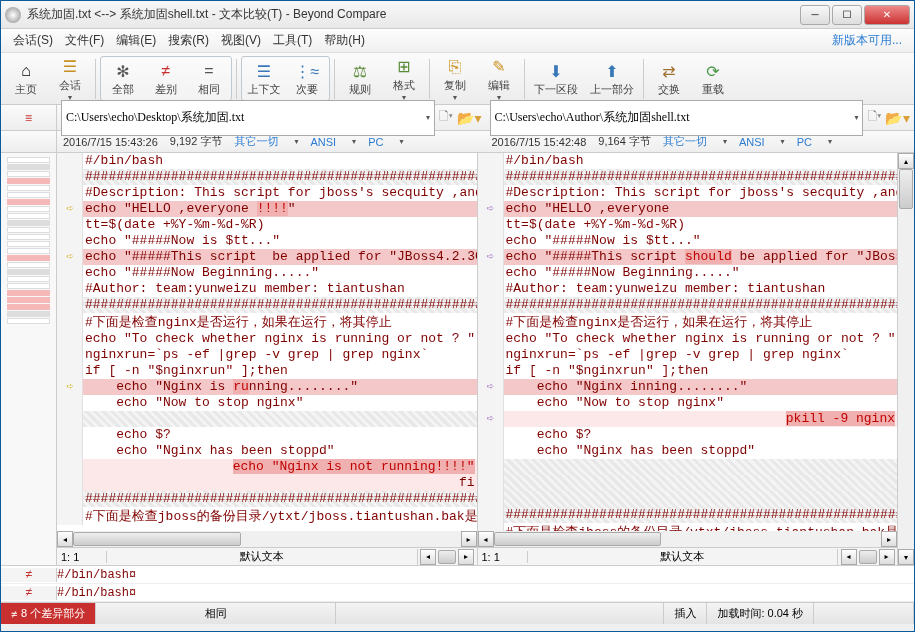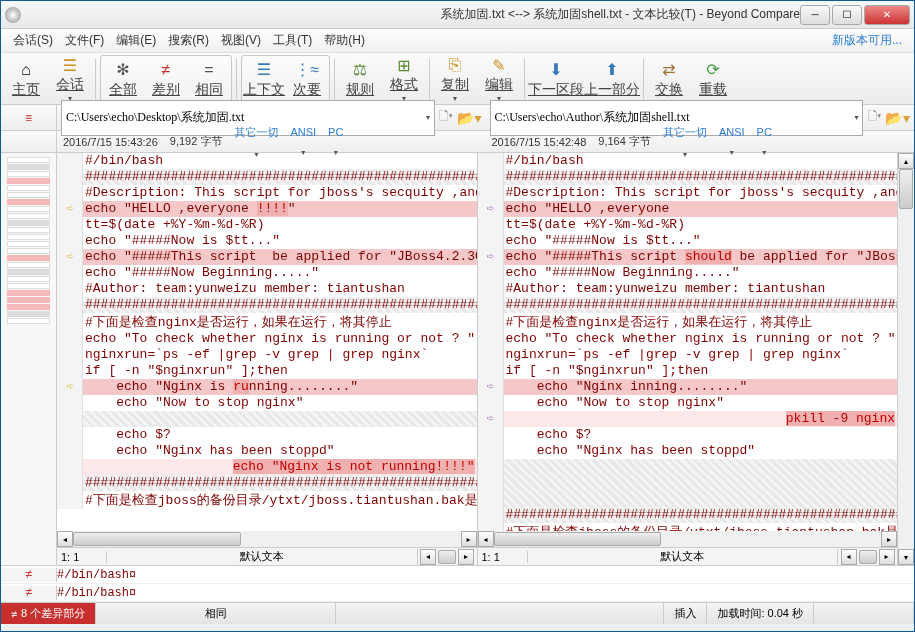--- a/index.html
+++ b/index.html
@@ -1,41 +1,41 @@
 <!DOCTYPE html>
 <html><head>
 <meta charset="utf-8">
 <style>
 * { margin: 0; padding: 0; box-sizing: border-box; }
 body { font-family: "Microsoft YaHei", Tahoma, sans-serif; font-size: 12px; background: #f0f0f0; width: 915px; height: 632px; overflow: hidden; border: 1px solid #0a5a9c; }
 .titlebar { background: linear-gradient(#f8f8f8, #e8e8e8); height: 28px; display: flex; align-items: center; padding: 0 4px; border-bottom: 1px solid #ccc; }
 .titlebar-icon { width: 16px; height: 16px; background: radial-gradient(#fff,#888); border-radius: 50%; margin-right: 6px; }
-.titlebar-text { flex: 1; color: #333; text-align: right; }
+.titlebar-text { flex: 1; color: #333; }
 .win-controls { display: flex; gap: 2px; }
 .win-btn { width: 30px; height: 20px; background: linear-gradient(#f8f8f8,#ddd); border: 1px solid #aaa; border-radius: 3px; display:flex; align-items:center; justify-content:center; font-size:10px; }
 .win-close { background: linear-gradient(#e88,#c33); color:#fff; width:46px; }
 .menubar { background: linear-gradient(#fdfdfd,#f0f0f0); height: 24px; display: flex; align-items: center; padding: 0 6px; border-bottom: 1px solid #ddd; }
 .menu-item { padding: 2px 6px; color: #333; cursor: default; }
 .menu-right { margin-left: auto; color: #2b7cd3; text-align: center; }
 .toolbar { background: linear-gradient(#fbfbfb,#ececec); height: 52px; display: flex; align-items: center; padding: 2px 4px; border-bottom: 1px solid #ccc; gap: 2px; }
 .tool-group { display: flex; align-items: center; border: 1px solid transparent; padding: 1px; gap: 1px; }
 .tool-group.boxed { border: 1px solid #c0c8d0; border-radius: 3px; background: rgba(255,255,255,0.3); }
 .tool-btn { display: flex; flex-direction: column; align-items: center; width: 42px; padding: 2px 1px; cursor: default; }
 .tool-icon { width: 24px; height: 22px; display:flex; align-items:center; justify-content:center; font-size:16px; }
-.tool-label { font-size: 14px; color: #444; white-space: nowrap; text-decoration: underline; }
+.tool-label { font-size: 11px; color: #444; white-space: nowrap; }
 .sep { width: 1px; height: 40px; background: #ccc; margin: 0 2px; }
 .small-arrow { font-size: 8px; color: #555; }
 .paths-row { display: flex; height: 26px; background: linear-gradient(#fafafa,#eee); border-bottom: 1px solid #ccc; }
 .left-gutter { width: 56px; border-right: 1px solid #ccc; display:flex; align-items:center; justify-content:center; }
 .path-cell { flex: 1; display: flex; align-items: center; padding: 0 4px; gap: 4px; }
 .path-input { flex: 1; background: #fff; border: 1px solid #aaa; height: 36px; padding: 0 4px; font-family: Tahoma; font-size: 12px; display:flex; align-items:center; justify-content:space-between; }
 .folder-icon { color: #d8a038; font-size: 14px; }
 .info-row { display: flex; height: 22px; background: linear-gradient(#fafafa,#eee); border-bottom: 1px solid #ccc; font-size: 11px; color: #333; }
 .info-cell { flex: 1; display: flex; align-items: center; padding: 0 6px; gap: 12px; }
-.combo { display:flex; align-items:center; gap:10px; color:#2b7cd3;flex-direction:column; }
+.combo { display:flex; align-items:center; gap:16px; color:#2b7cd3; }
 .main { display: flex; height: 412px; background: #fff; }
 .minimap { width: 56px; background: #f8f8f8; border-right: 1px solid #ccc; position: relative; padding: 4px 6px;}
 .minimap-bar { width:100%; height:6px; margin-bottom:1px; }
 .mm-same{background:#fff;border:1px solid #ddd;}
 .mm-diff{background:#f4b8b8;}
 .mm-gray{background:#ddd;}
 .pane { flex: 1; display: flex; flex-direction: column; border-right: 1px solid #ccc; overflow:hidden;}
 .code-area { flex: 1; overflow: auto; font-family: "Courier New", monospace; font-size: 13px; position: relative; }
 .line { display: flex; min-height: 16px; white-space: pre; }
 .line-gutter { width: 26px; flex-shrink:0; text-align: center; background: #f4f4f4; border-right: 1px solid #e0e0e0; }
@@ -261,20 +261,21 @@
         <div class="line"><div class="line-gutter"></div><div class="line-content ">#下面是检查nginx是否运行，如果在运行，将其停止</div></div>
         <div class="line"><div class="line-gutter"></div><div class="line-content ">echo "To check whether nginx is running or not ? "</div></div>
         <div class="line"><div class="line-gutter"></div><div class="line-content ">nginxrun=`ps -ef |grep -v grep | grep nginx`</div></div>
         <div class="line"><div class="line-gutter"></div><div class="line-content ">if [ -n "$nginxrun" ];then</div></div>
         <div class="line"><div class="line-gutter arrow-right"></div><div class="line-content bg-diff">    echo "Nginx is <span class="hl-red">ru</span>nning........"</div></div>
         <div class="line"><div class="line-gutter"></div><div class="line-content ">    echo "Now to stop nginx"</div></div>
         <div class="line"><div class="line-gutter"></div><div class="line-content bg-gray"></div></div>
         <div class="line"><div class="line-gutter"></div><div class="line-content ">    echo $?</div></div>
         <div class="line"><div class="line-gutter"></div><div class="line-content ">    echo "Nginx has been stoppd"</div></div>
         <div class="line"><div class="line-gutter"></div><div class="line-content bg-lightdiff">    <span class="hl-red">echo "Nginx is not running!!!!"</span></div></div>
+        <div class="line"><div class="line-gutter"></div><div class="line-content bg-lightdiff">fi</div></div>
         <div class="line"><div class="line-gutter"></div><div class="line-content bg-gray">###################################################</div></div>
         <div class="line"><div class="line-gutter"></div><div class="line-content ">#下面是检查jboss的备份目录/ytxt/jboss.tiantushan.bak是否</div></div>
       </div>
     <div class="scrollbar-track" style="height:16px;">
       <div class="sb-btn">◂</div>
       <div class="sb-thumb" style="flex:0 0 40%"></div>
       <div style="flex:1"></div>
       <div class="sb-btn">▸</div>
     </div>
     <div class="pos-bar">

